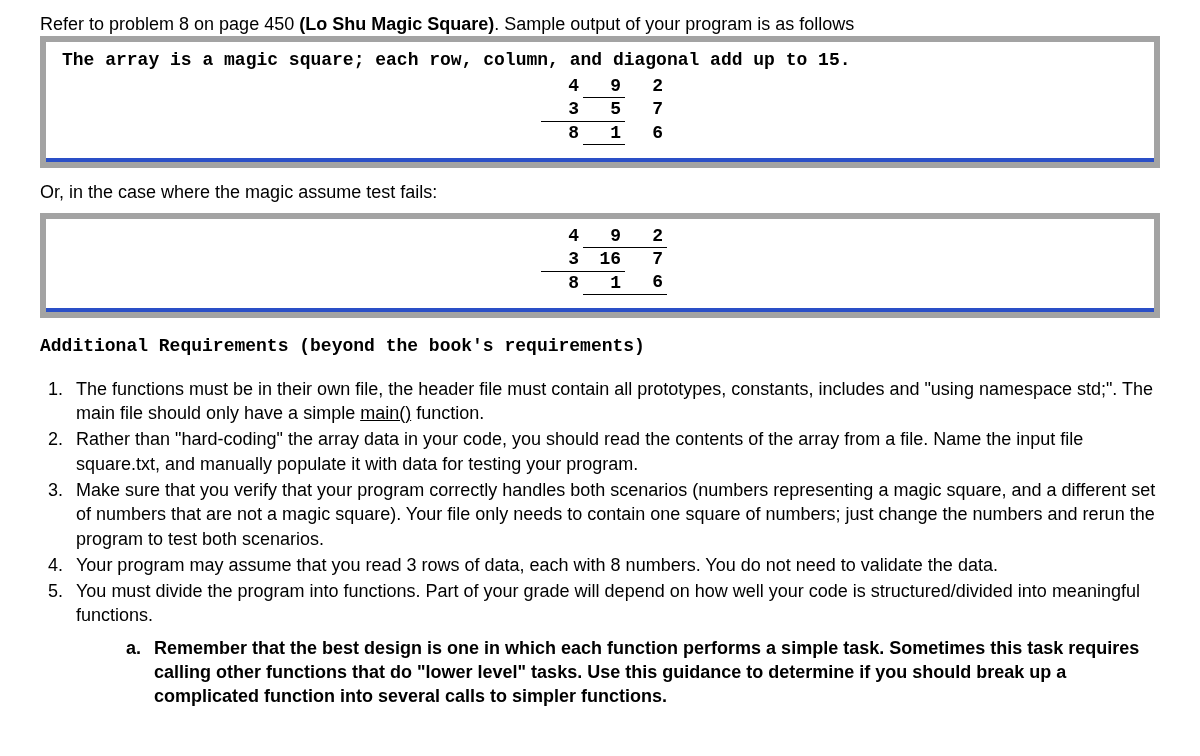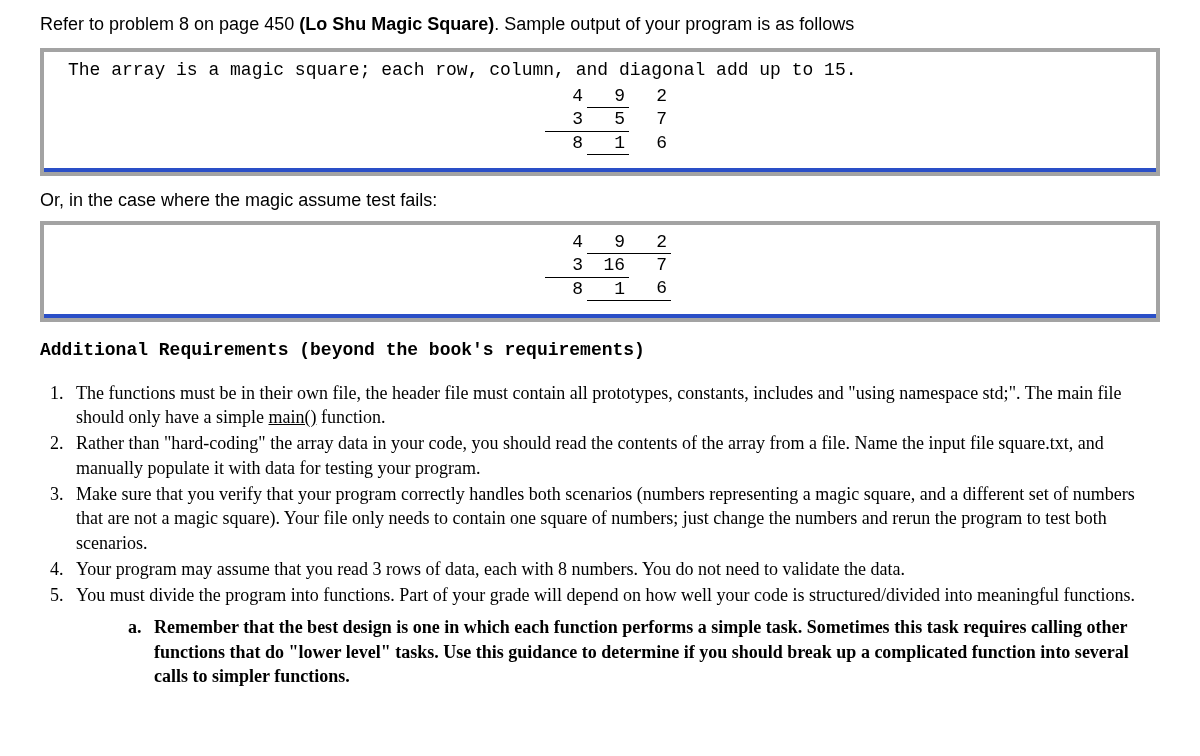--- a/index.html
+++ b/index.html
@@ -5,28 +5,29 @@
   body {
     font-family: Arial, Helvetica, sans-serif;
     font-size: 18px;
     color: #000;
     margin: 0;
     padding: 12px 40px 20px 40px;
     width: 1200px;
     box-sizing: border-box;
     line-height: 1.35;
   }
-  .intro { margin-bottom: 12px; }
+  .intro { margin-bottom: 0; }
   .output-box {
-    border: 4px solid #a3a3a3;
+    border: 6px solid #a3a3a3;
     box-shadow: inset 0 -4px 0 0 #2a4fc7;
-    padding: 6px 8px 10px 24px;
+    padding: 6px 8px 10px 16px;
     margin-bottom: 10px;
     font-family: "Courier New", Courier, monospace;
     font-size: 18px;
+    font-weight: bold;
   }
   .output-msg { margin-bottom: 2px; }
   .grid-wrap {
     text-align: center;
   }
   .grid {
     display: inline-block;
     font-family: "Courier New", Courier, monospace;
     font-size: 18px;
     border-collapse: collapse;
@@ -44,21 +45,20 @@
     margin: 16px 0 18px 0;
     font-family: Liberation Mono, monospace;
   }
   ol.reqs {
     margin: 0 0 0 28px;
     padding: 0;
   }
   ol.reqs > li {
     padding-left: 8px;
     margin-bottom: 2px;
-    font-family: Liberation Serif, serif;
   }
   ol.sub {
     list-style-type: lower-alpha;
     margin: 8px 0 0 70px;
     padding: 0;
   }
   ol.sub > li {
     padding-left: 8px;
     font-weight: bold;
   }

